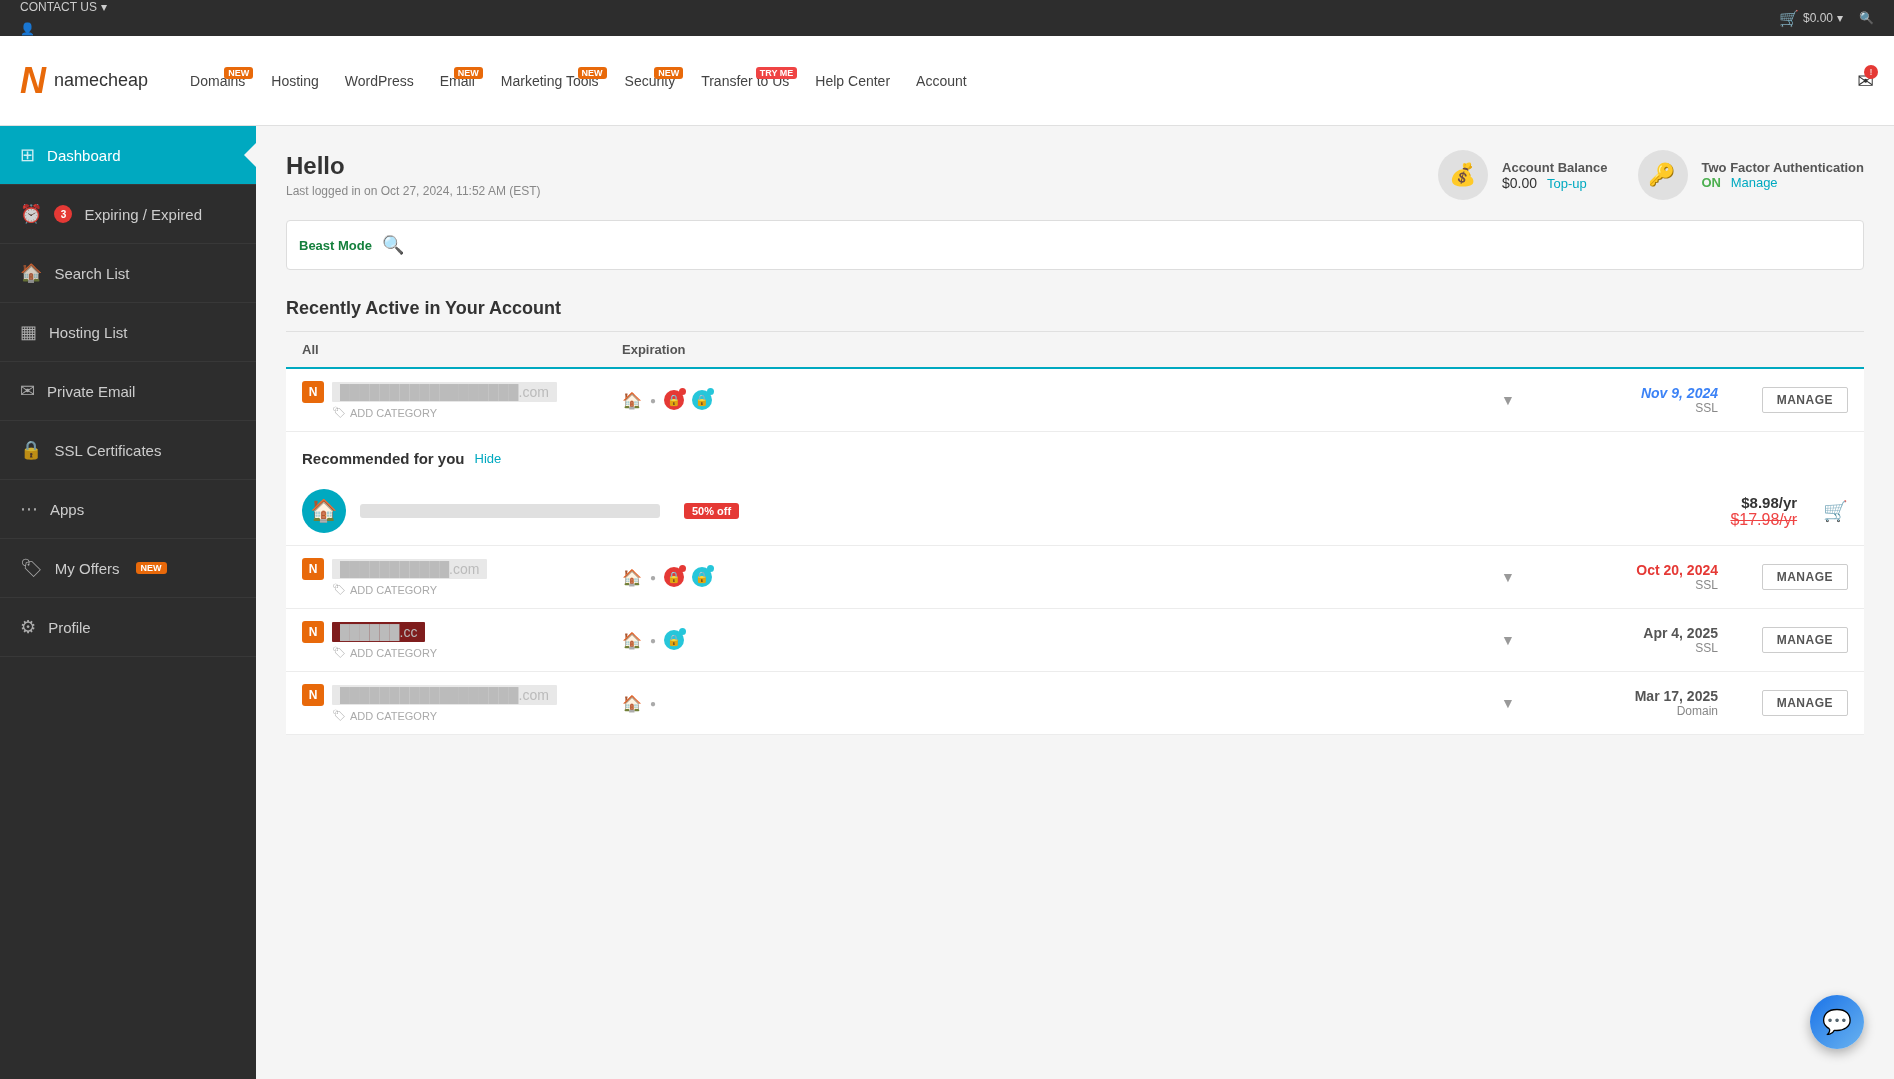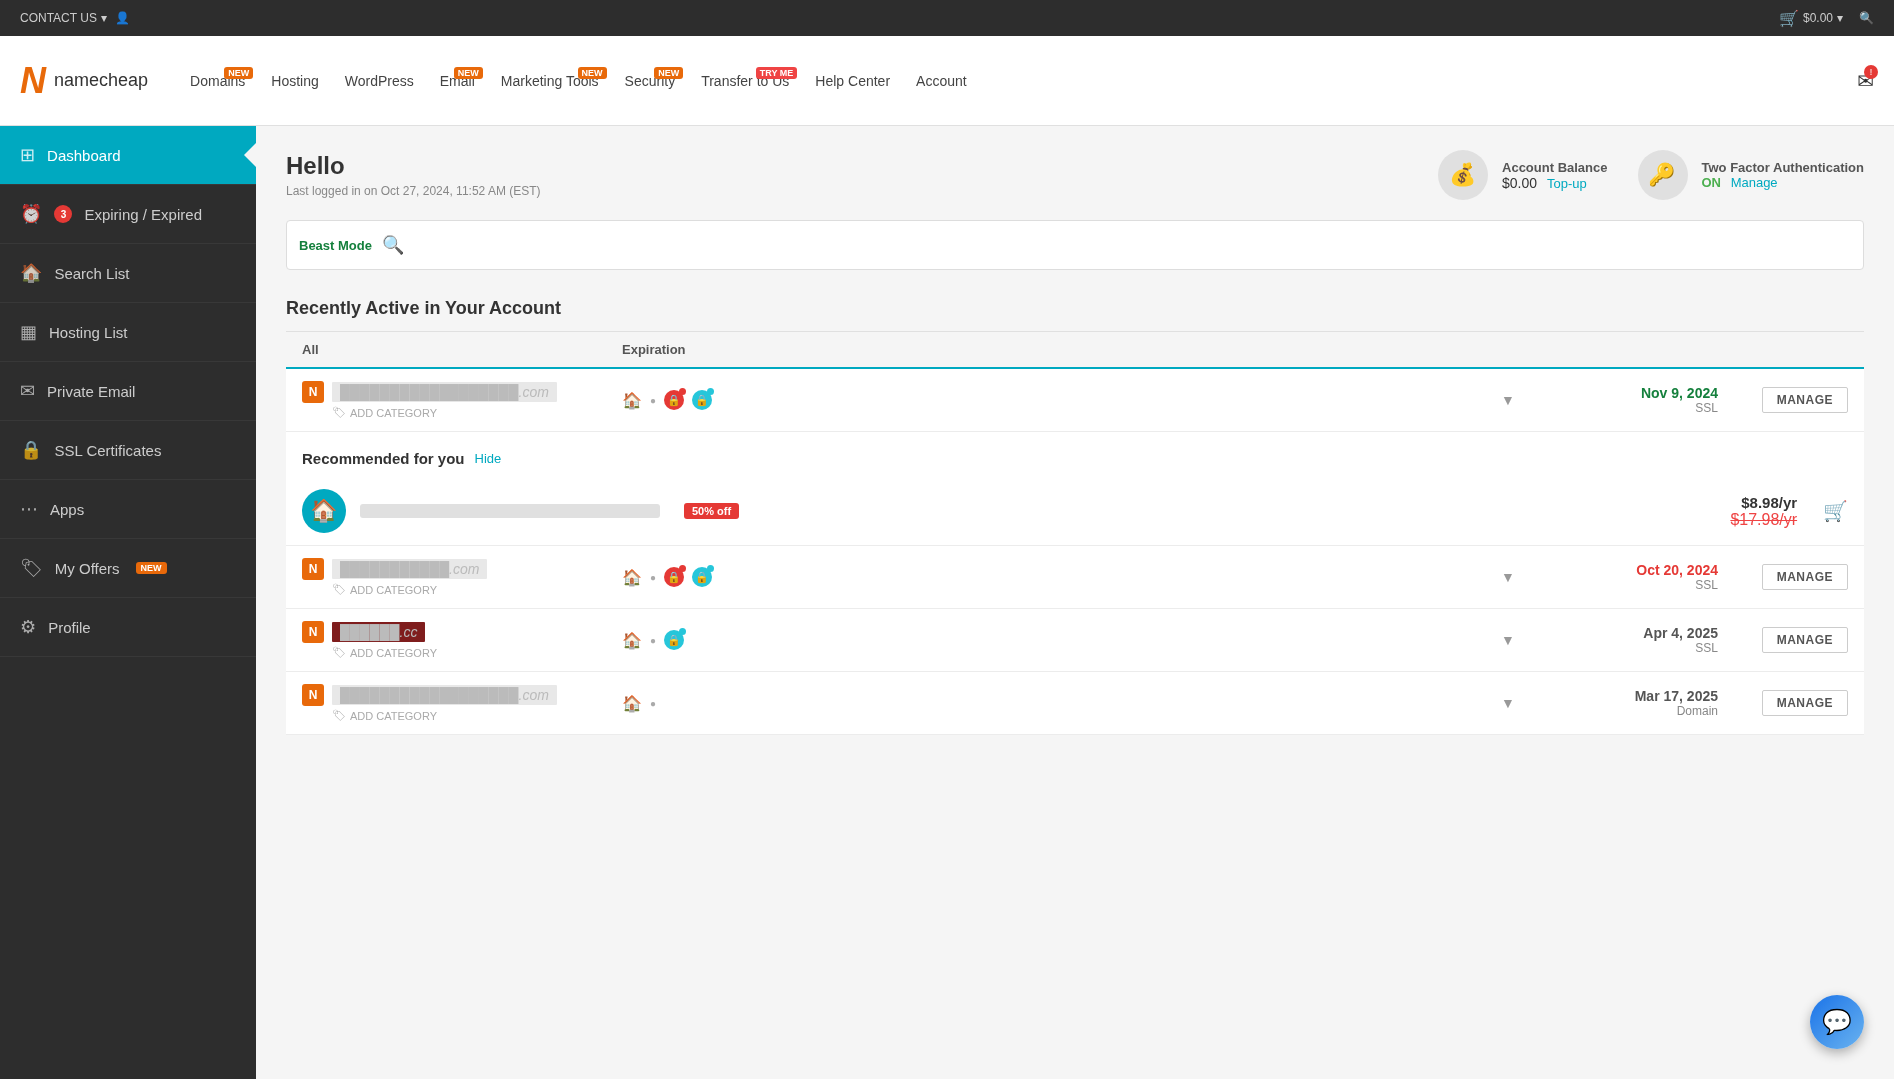--- a/index.html
+++ b/index.html
@@ -9,21 +9,21 @@
     .top-bar {
       background: #2d2d2d;
       color: #ccc;
       display: flex;
       align-items: center;
       justify-content: space-between;
       padding: 0 20px;
       height: 36px;
       font-size: 12px;
     }
-    .top-bar-left { display: flex; align-items: flex-end; gap: 8px; }
+    .top-bar-left { display: flex; align-items: flex-start; gap: 8px; flex-direction: column; }
     .top-bar-right { display: flex; align-items: center; gap: 16px; }
     .contact-us-btn { display: flex; align-items: center; gap: 4px; cursor: pointer; }
     .cart-area { display: flex; align-items: center; gap: 4px; }
     .cart-icon { font-size: 16px; }
 
     
     .header {
       background: #fff;
       display: flex;
       align-items: center;
@@ -239,21 +239,21 @@
       background: #e8690a;
       border-radius: 3px;
       display: flex;
       align-items: center;
       justify-content: center;
       color: #fff;
       font-size: 12px;
       font-weight: bold;
     }
     .domain-name { font-size: 14px; color: #333; font-weight: 500; }
-    .domain-name.blurred { color: #bbb; background: #e0e0e0; border-radius: 1px; font-style: italic; }
+    .domain-name.blurred { color: #bbb; background: #e0e0e0; border-radius: 1px; }
     .add-category { font-size: 11px; color: #aaa; margin-top: 3px; margin-left: 30px; display: flex; align-items: center; gap: 4px; cursor: pointer; }
 
     .products-col { flex: 1; display: flex; align-items: center; gap: 8px; }
     .ssl-icon {
       width: 22px;
       height: 22px;
       border-radius: 50%;
       display: flex;
       align-items: center;
       justify-content: center;
@@ -272,21 +272,21 @@
       height: 7px;
       background: #e53935;
       border-radius: 50%;
     }
     .ssl-dot.teal { background: #26c6da; }
     .chevron-col { width: 40px; display: flex; justify-content: center; }
     .chevron { font-size: 14px; color: #999; cursor: pointer; }
 
     .expiration-col { width: 200px; text-align: right; padding-right: 10px; }
     .expiration-date { font-weight: 600; font-size: 14px; }
-    .expiration-date.warning { color: #15803d; }
+    .expiration-date.warning { color: #3b82f6; font-style: italic; }
     .expiration-date.expired { color: #e53935; }
     .expiration-date.ok { color: #555; }
     .expiration-type { font-size: 12px; color: #888; }
 
     .action-col { width: 120px; text-align: right; }
     .manage-btn {
       border: 1px solid #ccc;
       background: #fff;
       color: #555;
       padding: 5px 14px;

